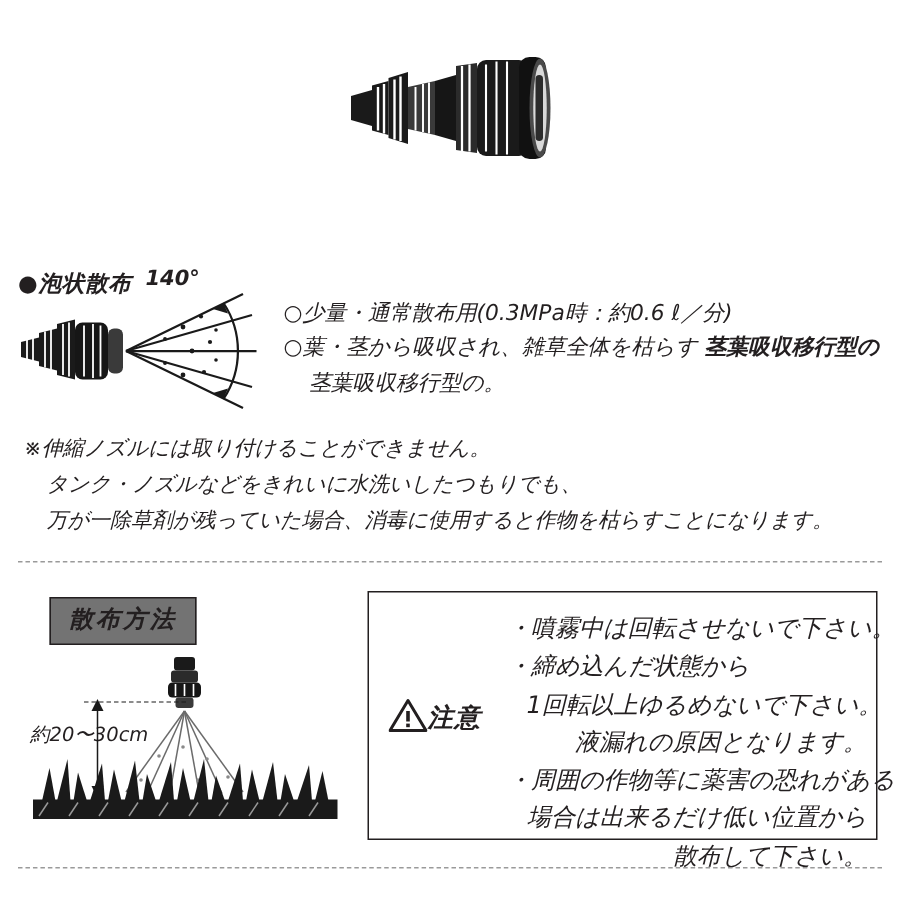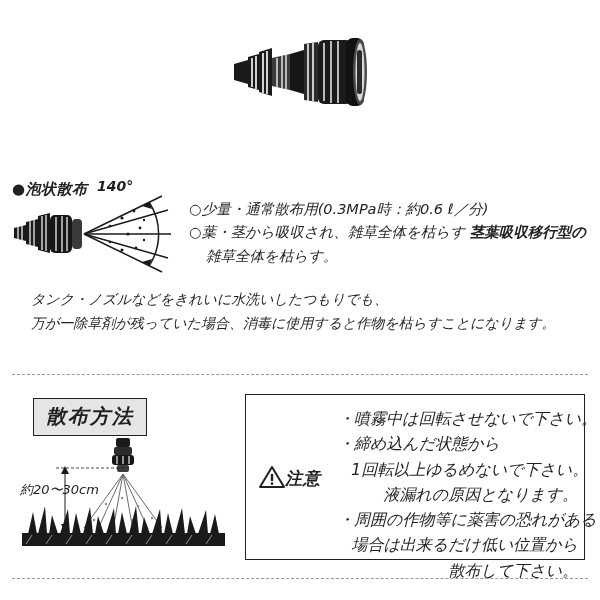--- a/index.html
+++ b/index.html
@@ -89,24 +89,24 @@
   .sec2 {
     position: absolute;
     left: 0; top: 386px;
     width: 600px; height: 190px;
   }
   .title-box {
     position: absolute;
     left: 33px; top: 12px;
     padding: 4px 12px 5px 12px;
     border: 1.5px solid #231f20;
-    font-size: 20px;
+    font-size: 16px;
     font-weight: bold;
     letter-spacing: 2px;
-    background: #e5e5e5;
+    background: #737373;
   }
   .ground-art {
     position: absolute;
     left: 18px; top: 48px;
     width: 215px; height: 125px;
   }
   .dim-label {
     position: absolute;
     left: 20px; top: 95px;
     font-size: 13px;
@@ -259,25 +259,26 @@
           <circle cx="100" cy="52" r="1.3"></circle>
           <circle cx="134" cy="50" r="1.2"></circle>
           <circle cx="134" cy="30" r="1.2"></circle>
         </g>
       </svg>
     </div>
 
     <div class="sec1-text">
       <div class="ln">○少量・通常散布用(0.3MPa時：約0.6 ℓ／分)</div>
       <div class="ln">○葉・茎から吸収され、雑草全体を枯らす <span class="bold-seg">茎葉吸収移行型の</span></div>
-      <div class="ln indent">雑草全体を枯らす。</div>
+      <div class="ln indent">茎葉吸収移行型の。</div>
     </div>
   </div>
 
   <div class="notes">
+    <div class="ln">※伸縮ノズルには取り付けることができません。</div>
     <div class="ln ind">タンク・ノズルなどをきれいに水洗いしたつもりでも、</div>
     <div class="ln ind">万が一除草剤が残っていた場合、消毒に使用すると作物を枯らすことになります。</div>
   </div>
 
   <div class="divider"></div>
 
   <div class="sec2">
 
     <div class="title-box">散布方法</div>
 

